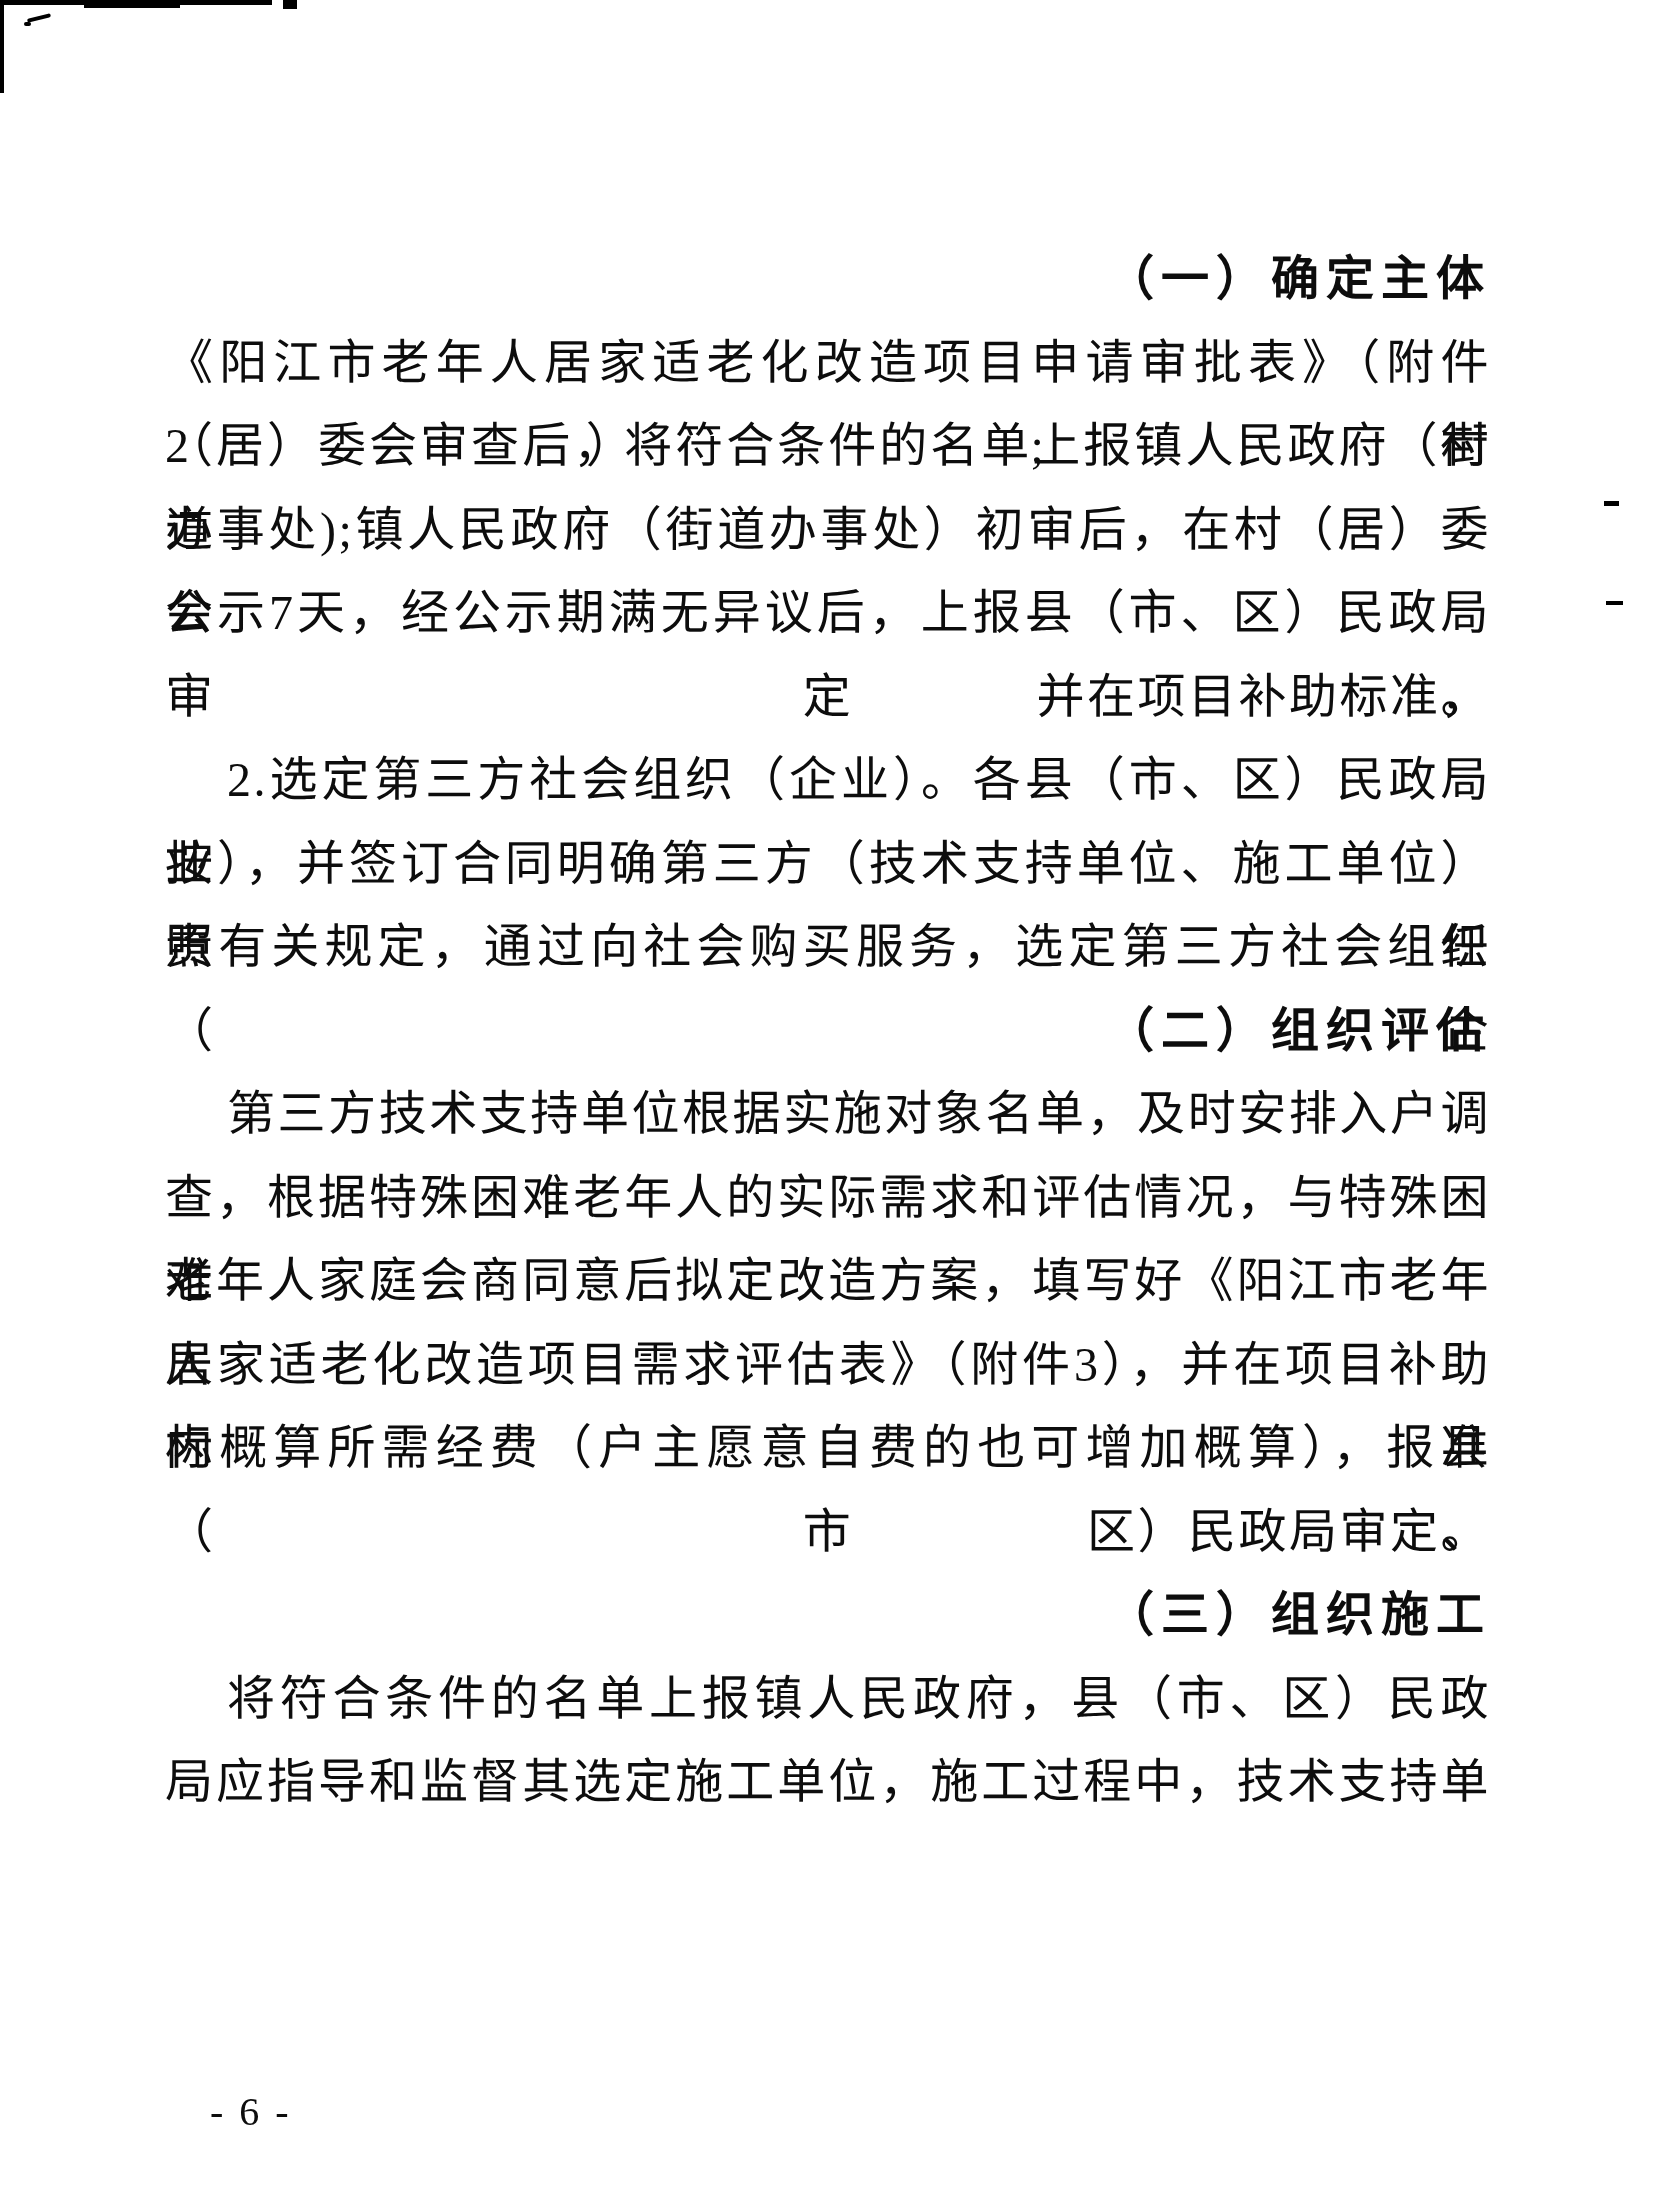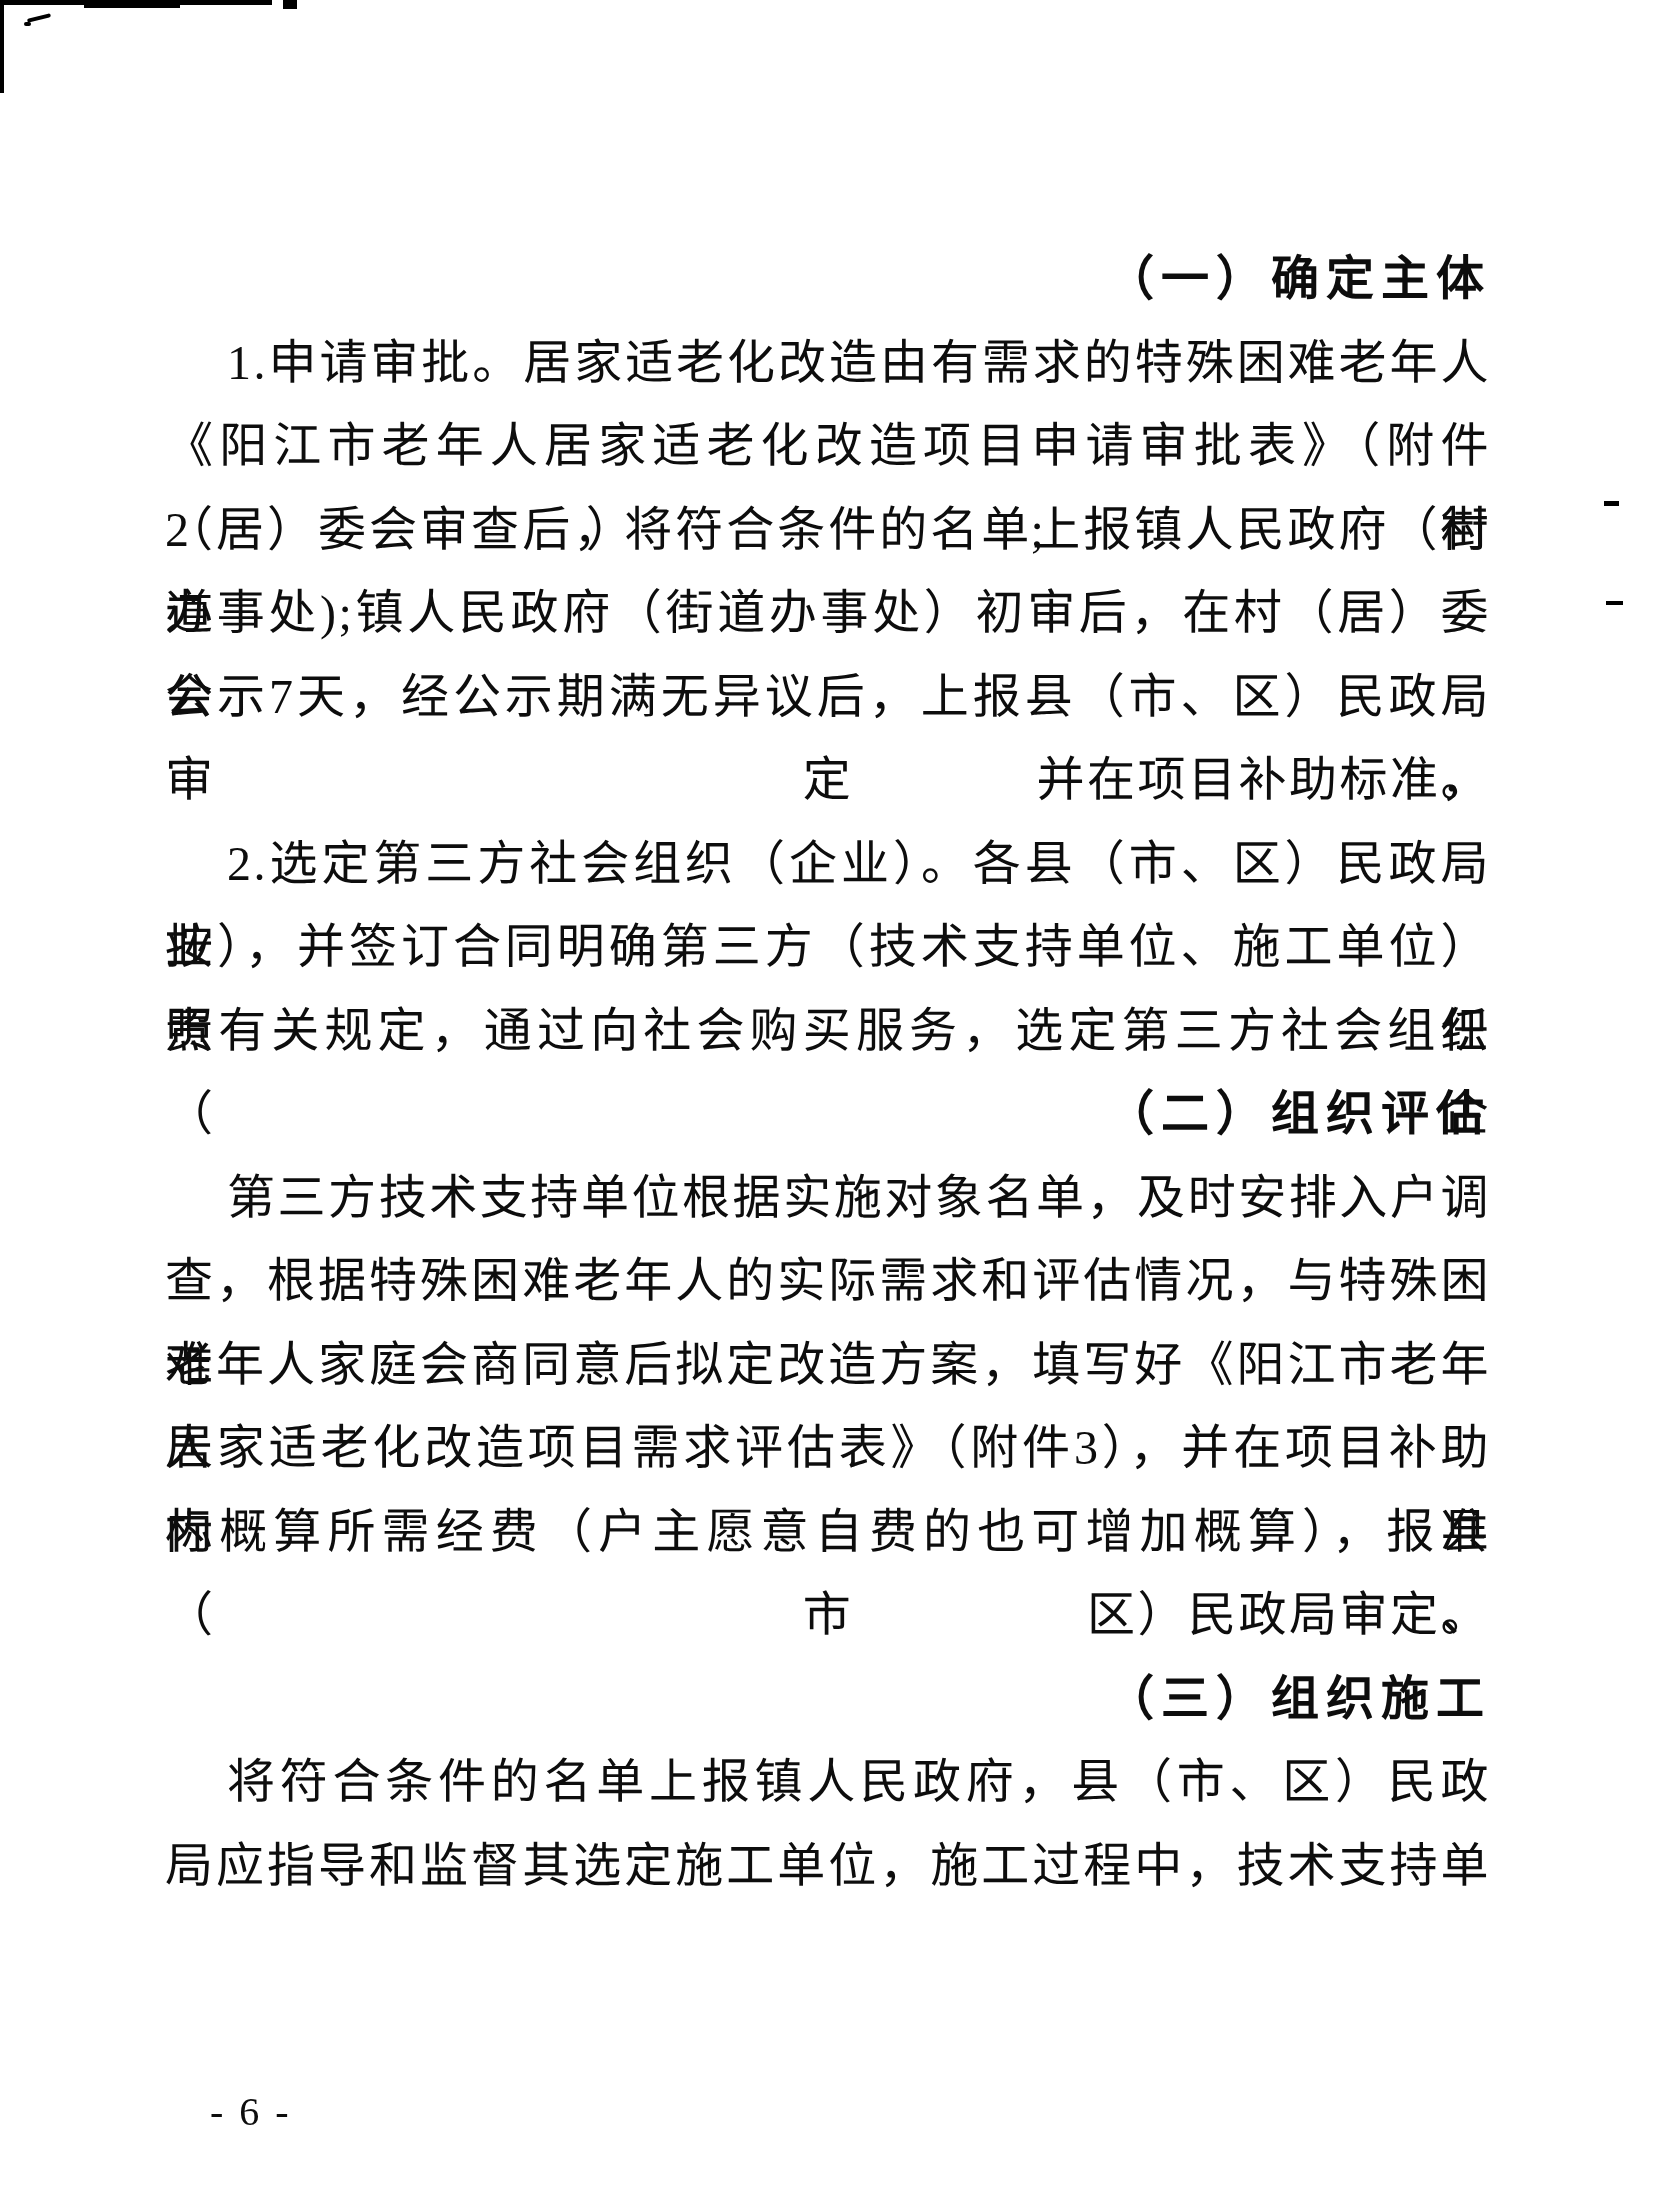--- a/index.html
+++ b/index.html
@@ -73,21 +73,20 @@
   <div class="artifact a-top-edge2"></div>
   <div class="artifact a-top-tick"></div>
   <div class="artifact a-left-edge"></div>
   <div class="artifact a-squiggle"></div>
   <div class="artifact a-squiggle-dot"></div>
   <div class="artifact a-dash-right1"></div>
   <div class="artifact a-dash-right2"></div>
 
   <div class="content">
       <div class="line heading indent">（一）确定主体</div>
-      <div class="line body indent justify">1.申请审批。居家适老化改造由有需求的特殊困难老年人</div>
       <div class="line body justify">《阳江市老年人居家适老化改造项目申请审批表》（附件2）;村</div>
       <div class="line body justify">（居）委会审查后，将符合条件的名单上报镇人民政府（街道</div>
       <div class="line body justify">办事处);镇人民政府（街道办事处）初审后，在村（居）委会</div>
       <div class="line body justify">公示7天，经公示期满无异议后，上报县（市、区）民政局审定，</div>
       <div class="line body">并在项目补助标准。</div>
       <div class="line body indent justify">2.选定第三方社会组织（企业）。各县（市、区）民政局按</div>
       <div class="line body justify">业），并签订合同明确第三方（技术支持单位、施工单位）责任</div>
       <div class="line body justify">照有关规定，通过向社会购买服务，选定第三方社会组织（企</div>
       <div class="line heading indent">（二）组织评估</div>
       <div class="line body indent justify">第三方技术支持单位根据实施对象名单，及时安排入户调</div>

